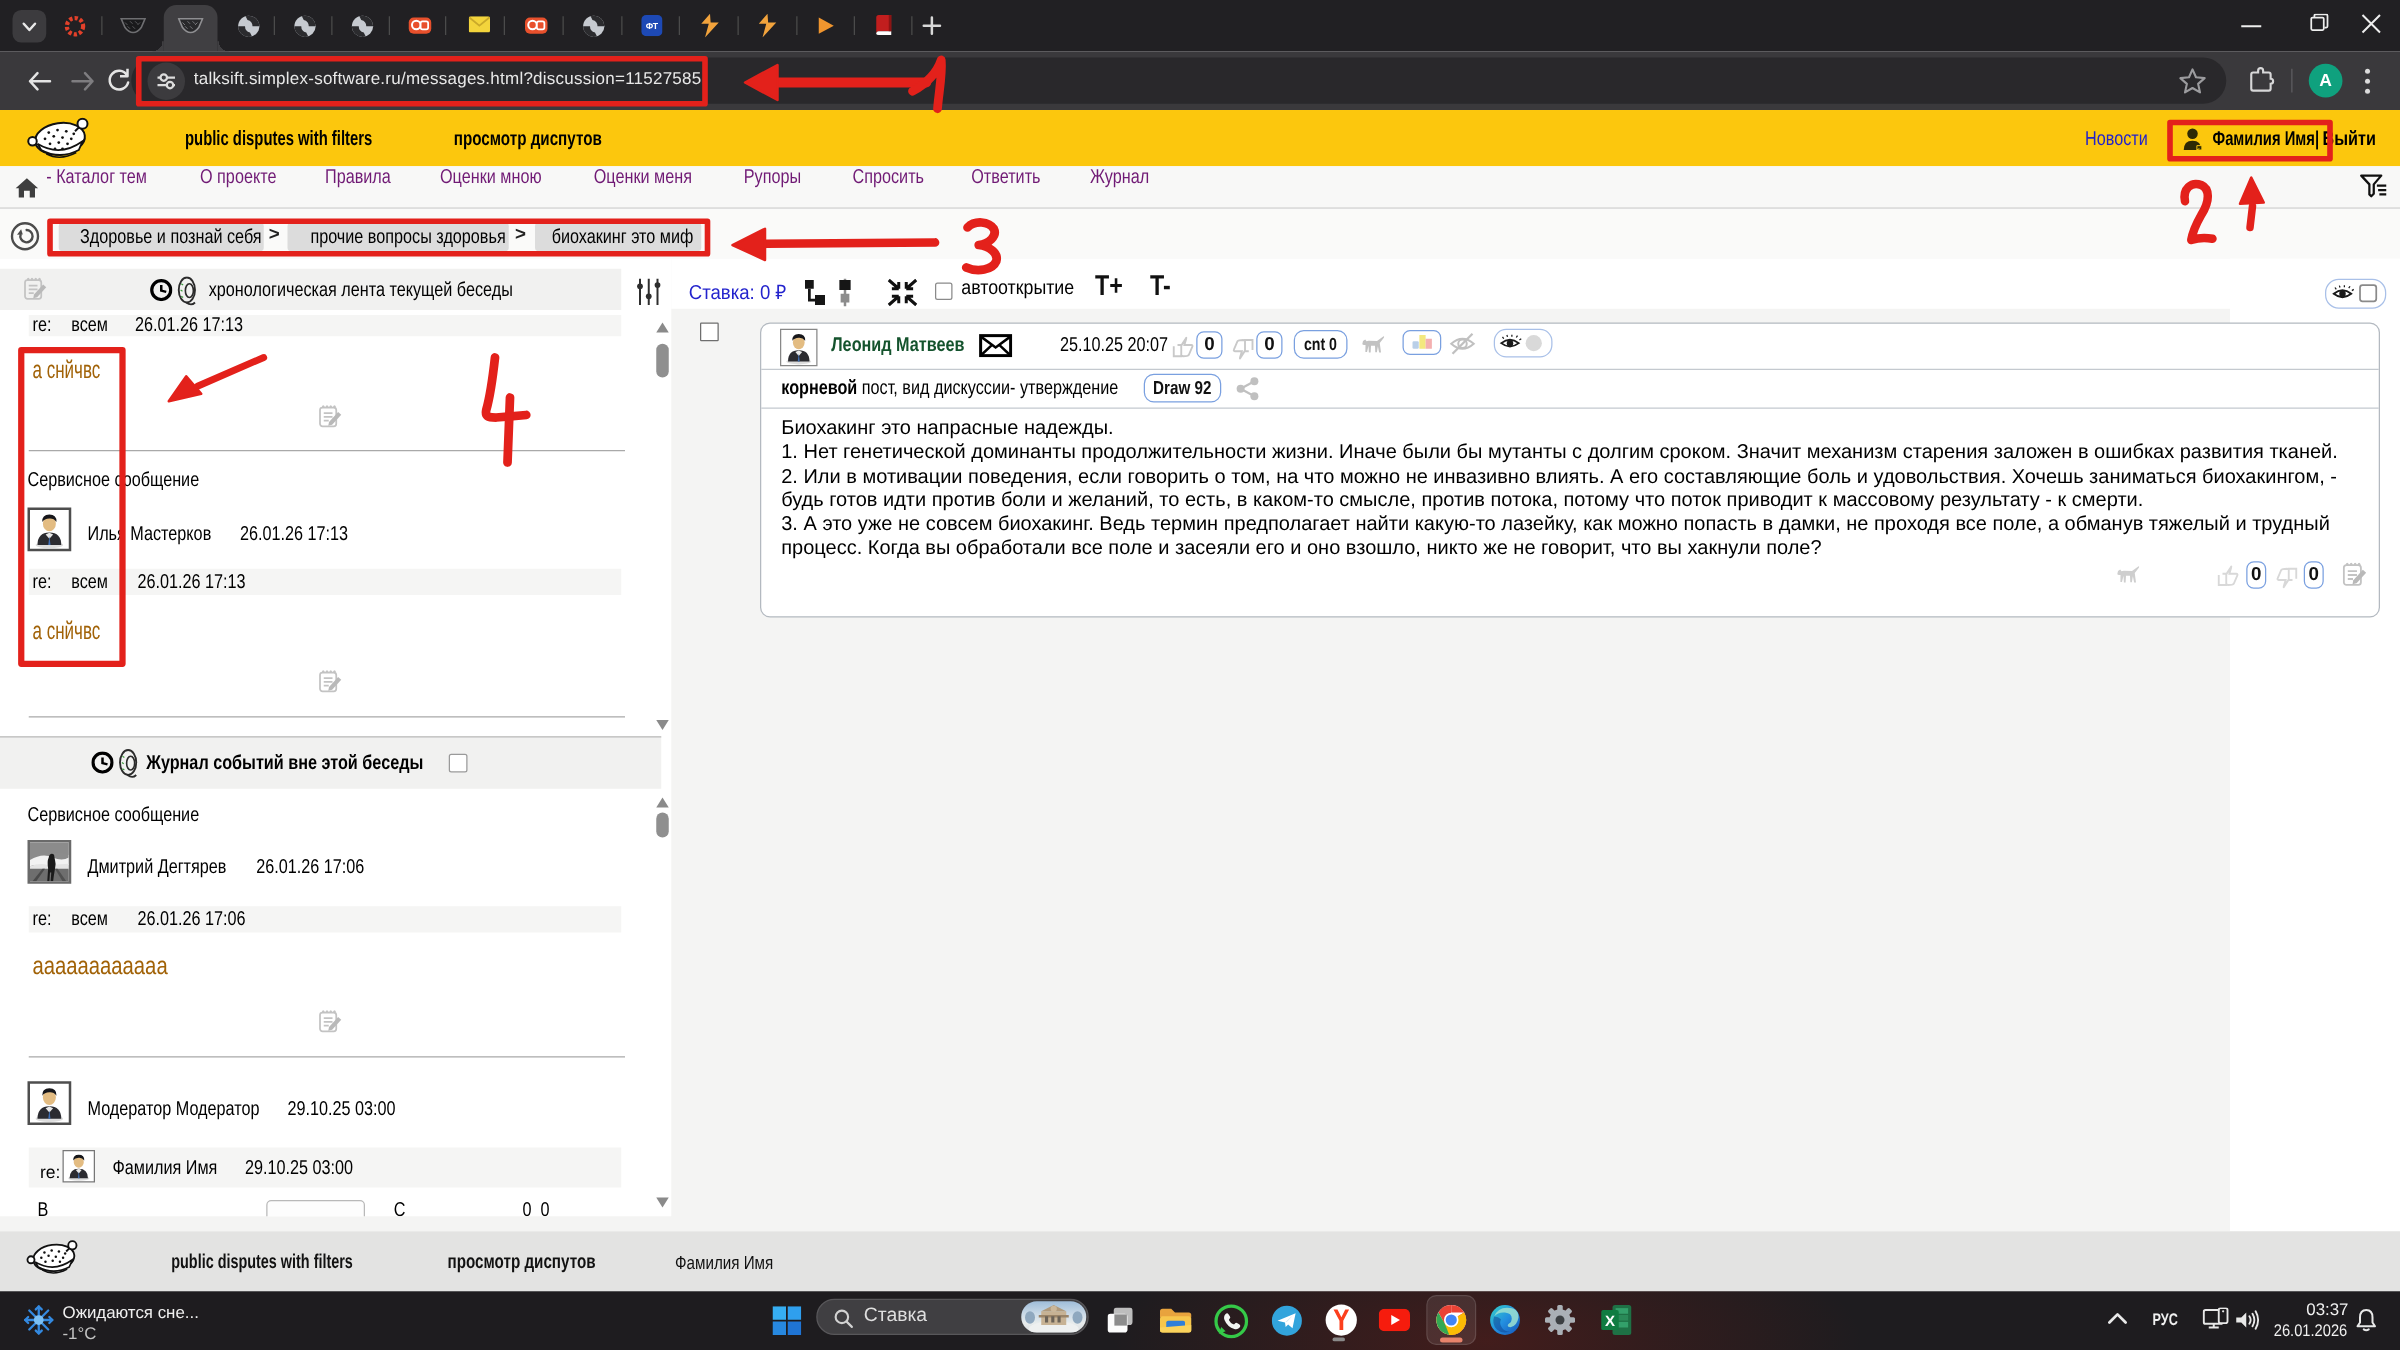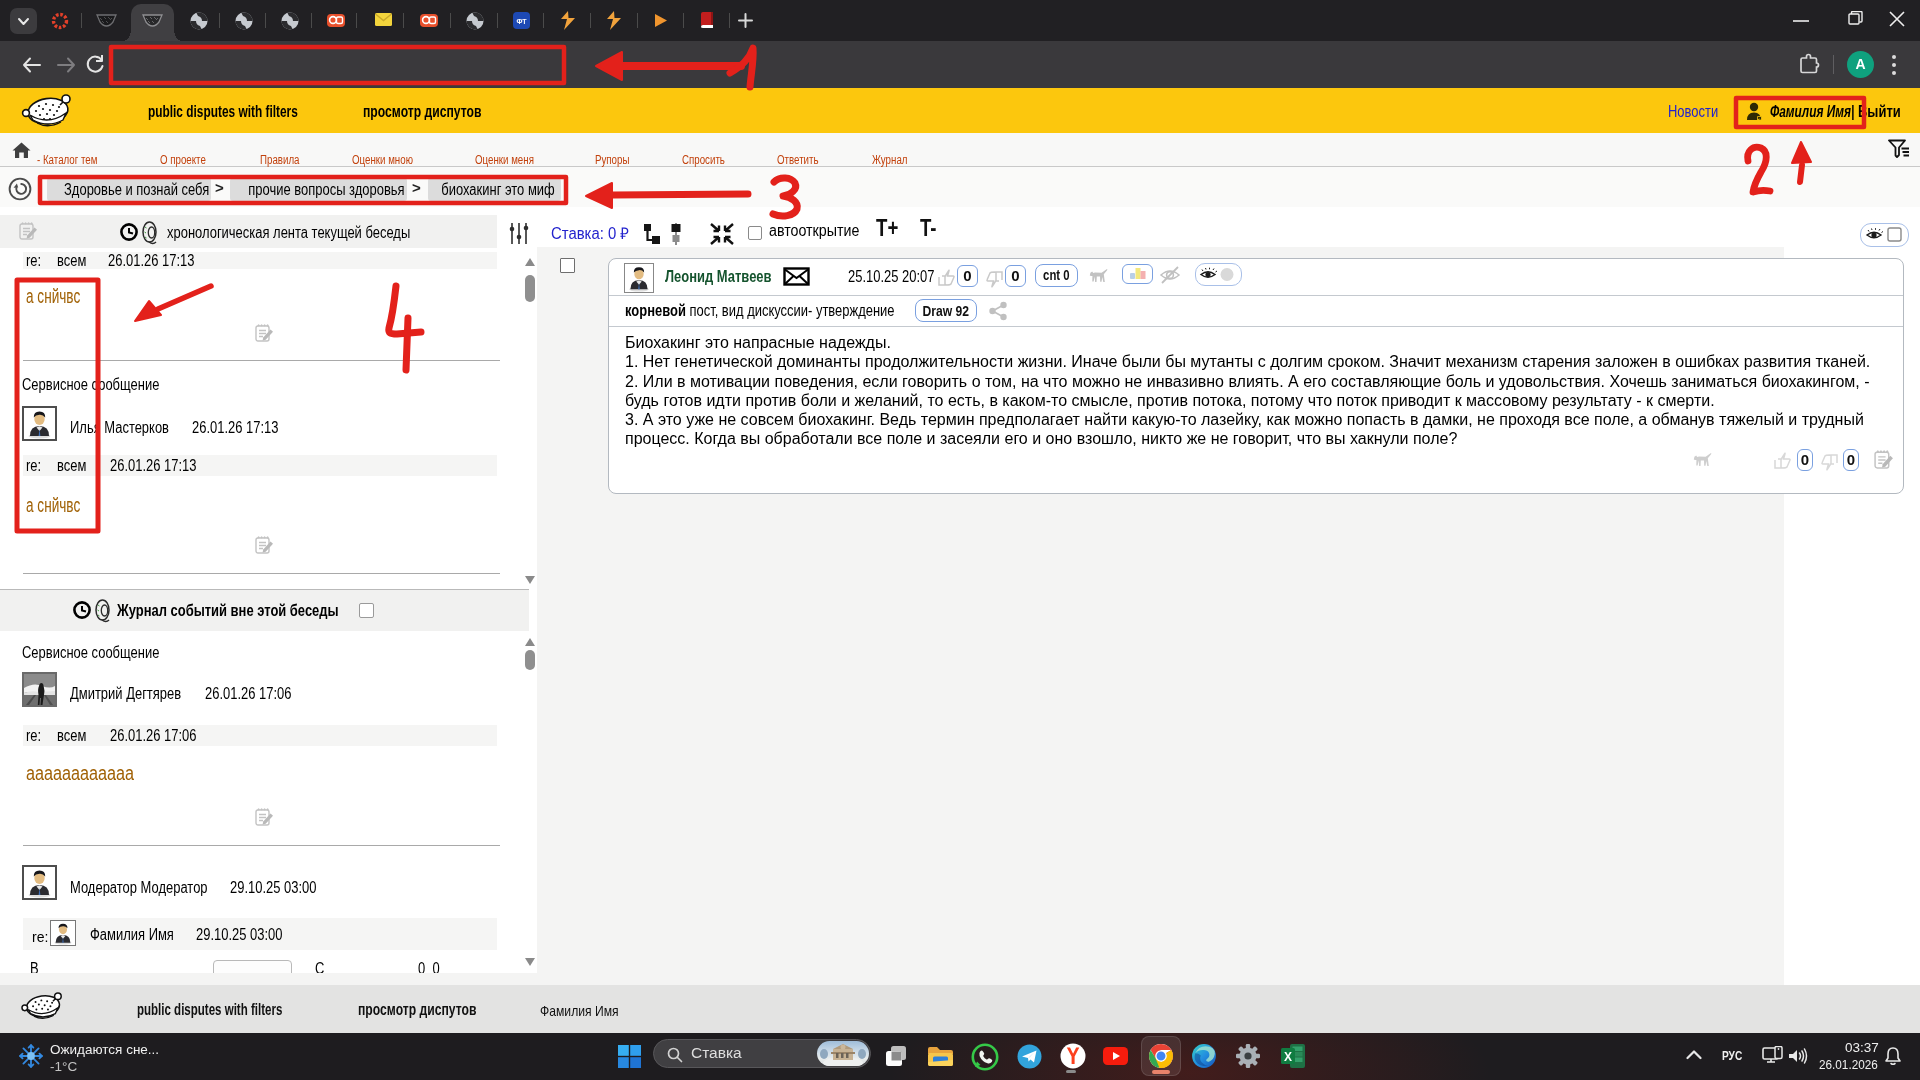--- a/index.html
+++ b/index.html
@@ -10,21 +10,21 @@
   svg{display:block;}
   
   #tabstrip{left:0;top:0;width:1920px;height:41px;background:#212023;}
   .tdiv{position:absolute;top:13px;width:1px;height:15px;background:#4b4b4b;}
   #toolbar{left:0;top:41px;width:1920px;height:47px;background:#3a393c;}
   #omnibox{position:absolute;left:105px;top:5px;width:1676px;height:37px;border-radius:19px;background:#29282b;}
   #urltxt{position:absolute;left:50px;top:9px;font-size:13.6px;color:#e8e8e8;letter-spacing:.2px;}
   
   #yellow{left:0;top:88px;width:1920px;height:45px;background:#fcc70d;}
   #navrow{left:0;top:133px;width:1920px;height:33px;background:#f8f8f7;border-bottom:1px solid #c9c9c9;}
-  .nav{position:absolute;top:20px;font-size:12px;color:#c2410c;}
+  .nav{position:absolute;top:0;font-size:16px;color:#701a75;}
   #crumbs{left:0;top:167px;width:1920px;height:40px;background:#fafaf9;}
   .pill{position:absolute;top:11px;height:23px;background:#dcdcdc;border-radius:3px;
         font-size:16px;color:#000;line-height:23px;text-align:center;}
   .gt{position:absolute;top:12px;font-size:15px;font-weight:bold;color:#222;}
   
   #mainbg{left:0;top:207px;width:1784px;height:778px;background:#f4f4f3;}
   #leftpanel{position:absolute;left:0;top:0;width:537px;height:766px;background:#fff;overflow:hidden;}
   .phead{position:absolute;left:0;background:#f1f1f0;}
   .rerow{position:absolute;left:23px;width:474px;background:#f5f5f4;font-size:16px;color:#000;}
   .hr{position:absolute;left:23px;height:1px;background:#a9a9a9;width:477px;}
@@ -151,20 +151,33 @@
 
 <div class="abs" id="toolbar">
   <svg class="abs" style="left:22px;top:13px" width="70" height="22">
     <path d="M2 11 H18 M8 4.5 L2 11 L8 17.5" stroke="#e4e4e4" stroke-width="2" fill="none" stroke-linecap="round" stroke-linejoin="round"></path>
     <path d="M36 11 H52 M46 4.5 L52 11 L46 17.5" stroke="#7e7d80" stroke-width="2" fill="none" stroke-linecap="round" stroke-linejoin="round"></path>
   </svg>
   <svg class="abs" style="left:85px;top:12px" width="20" height="22">
     <path d="M16.5 7 A7.5 7.5 0 1 0 17.5 13" stroke="#e4e4e4" stroke-width="2" fill="none" stroke-linecap="round"></path>
     <path d="M17 2 L17 8 L11 8" stroke="#e4e4e4" stroke-width="2" fill="none" stroke-linejoin="round"></path>
   </svg>
+  <div id="omnibox">
+    <div style="position:absolute;left:13px;top:4px;width:30px;height:30px;border-radius:50%;background:#3c3b3e;">
+      <svg width="30" height="30">
+          <path d="M8 12 H22 M8 18 H22" stroke="#dcdcdc" stroke-width="1.8"></path>
+          <circle cx="13" cy="12" r="2.6" fill="#3c3b3e" stroke="#dcdcdc" stroke-width="1.8"></circle>
+          <circle cx="18" cy="18" r="2.6" fill="#3c3b3e" stroke="#dcdcdc" stroke-width="1.8"></circle>
+        </svg>
+    </div>
+    <div id="urltxt">talksift.simplex-software.ru/messages.html?discussion=11527585</div>
+    <svg class="abs" style="left:1638px;top:8px" width="22" height="22">
+        <path d="M11 1.5 L13.8 7.8 L20.7 8.5 L15.5 13.1 L17 19.9 L11 16.4 L5 19.9 L6.5 13.1 L1.3 8.5 L8.2 7.8 Z" fill="none" stroke="#9b9b9e" stroke-width="1.7" stroke-linejoin="round"></path>
+      </svg>
+  </div>
   <svg class="abs" style="left:1797px;top:12px" width="24" height="24">
       <path d="M9.5 3.5 Q9.5 1.5 11.5 1.5 Q13.5 1.5 13.5 3.5 L13.5 5 L18 5 Q19.5 5 19.5 6.5 L19.5 10 Q21.5 10 21.5 12 Q21.5 14 19.5 14 L19.5 18 Q19.5 19.5 18 19.5 L5.5 19.5 Q4 19.5 4 18 L4 6.5 Q4 5 5.5 5 L9.5 5 Z" fill="none" stroke="#d7d7d8" stroke-width="1.7"></path>
     </svg>
   <div class="abs" style="left:1833px;top:14px;width:1px;height:19px;background:#5f5e61;"></div>
   <div class="abs" style="left:1847px;top:10px;width:27px;height:27px;border-radius:50%;background:#0fa17e;color:#fff;font-size:14px;font-weight:bold;text-align:center;line-height:27px;">A</div>
   <svg class="abs" style="left:1890px;top:12px" width="8" height="24">
       <circle cx="4" cy="4" r="2" fill="#dcdcdc"></circle>
       <circle cx="4" cy="12" r="2" fill="#dcdcdc"></circle>
       <circle cx="4" cy="20" r="2" fill="#dcdcdc"></circle>
     </svg>
@@ -195,21 +208,21 @@
     <path d="M18 29 Q29 35 42 28" fill="none" stroke="#111" stroke-width="1.3"></path>
   </svg>
   <div class="abs" style="left:148px;top:14px;font-size:16.5px;font-weight:bold;color:#000;"><span class="n" style="transform:scaleX(0.72)">public disputes with filters</span></div>
   <div class="abs" style="left:363px;top:15px;font-size:16px;font-weight:bold;color:#000;"><span class="n" style="transform:scaleX(0.76)">просмотр диспутов</span></div>
   <div class="abs" style="left:1668px;top:15px;font-size:16px;color:#2222cc;"><span class="n">Новости</span></div>
   <svg class="abs" style="left:1745px;top:13px" width="20" height="21">
       <circle cx="9" cy="6" r="4.2" fill="#2e2a05"></circle>
       <path d="M2 19 Q2 11.5 9 11.5 Q16 11.5 16 19 Z" fill="#2e2a05"></path>
       <path d="M12.5 15.5 l4 0 l0 3.5 l-4 0 z M12.5 19 l2-1.2" stroke="#fcc70d" stroke-width="0.8" fill="#2e2a05"></path>
     </svg>
-  <div class="abs" style="left:1770px;top:15px;font-size:16px;font-weight:bold;color:#000;font-style:italic;"><span class="n" style="transform:scaleX(0.74)">Фамилия Имя|</span></div>
+  <div class="abs" style="left:1770px;top:15px;font-size:16px;font-weight:bold;color:#000;"><span class="n" style="transform:scaleX(0.74)">Фамилия Имя|</span></div>
   <div class="abs" style="left:1858px;top:15px;font-size:16px;font-weight:bold;color:#000;"><span class="n">Выйти</span></div>
 </div>
 
 <div class="abs" id="navrow">
   <svg class="abs" style="left:12px;top:9px" width="19" height="17">
       <path d="M9.5 0.5 L0.5 8.5 L3 8.5 L3 16 L7.2 16 L7.2 10.5 L11.8 10.5 L11.8 16 L16 16 L16 8.5 L18.5 8.5 Z" fill="#3f3f3f"></path>
     </svg>
   <div class="nav" style="left:37px"><span class="n">- Каталог тем</span></div>
   <div class="nav" style="left:160px"><span class="n">О проекте</span></div>
   <div class="nav" style="left:260px"><span class="n">Правила</span></div>

